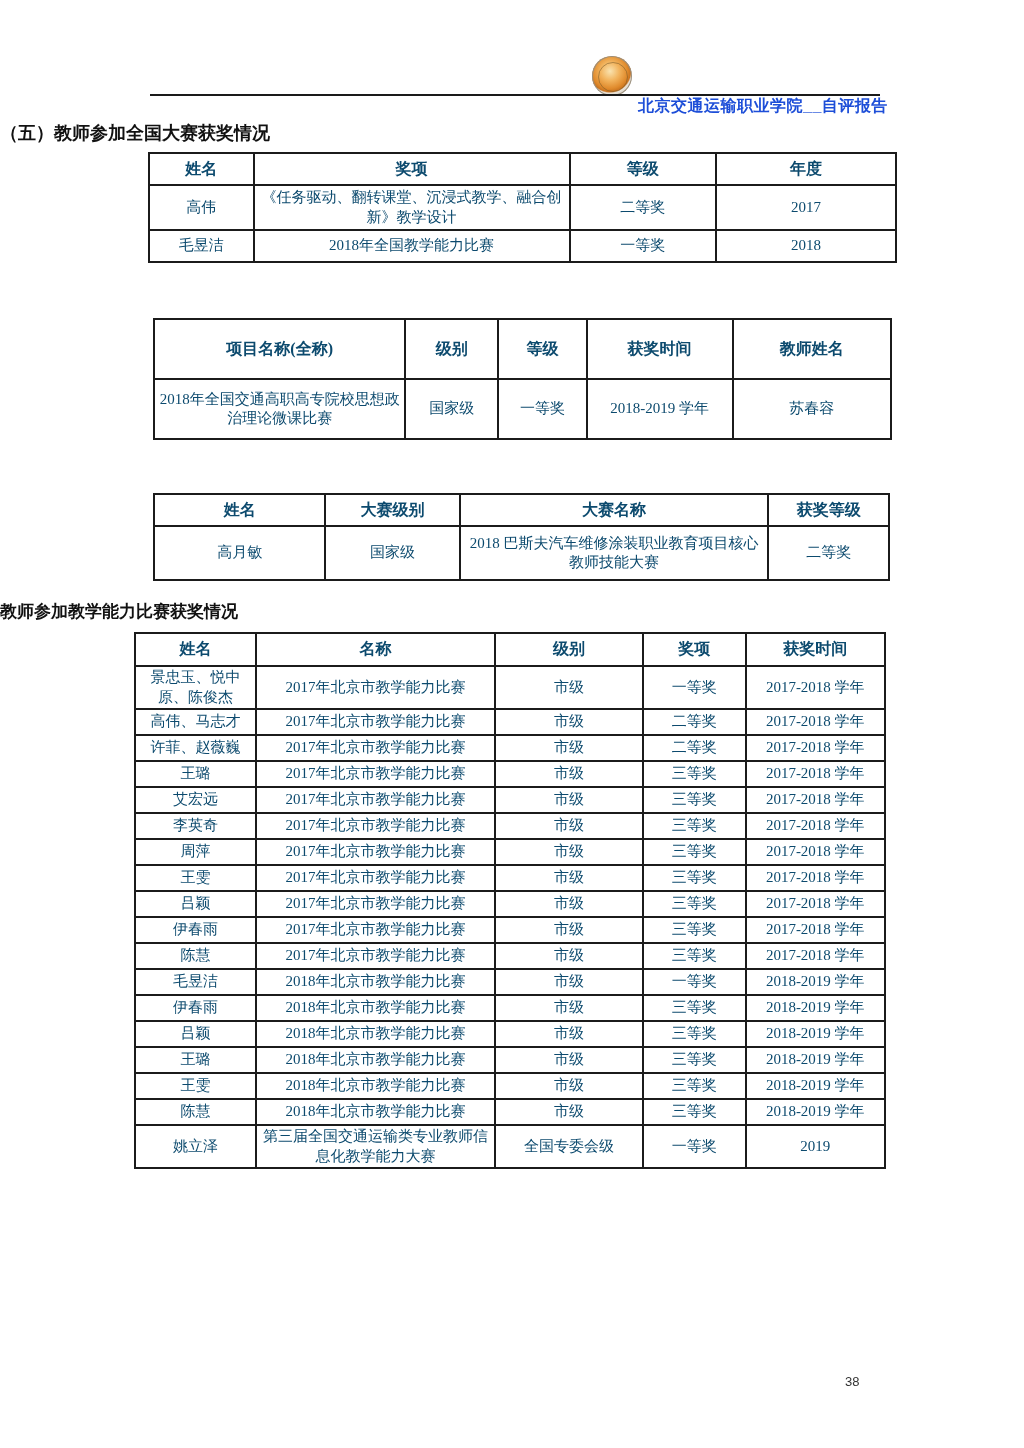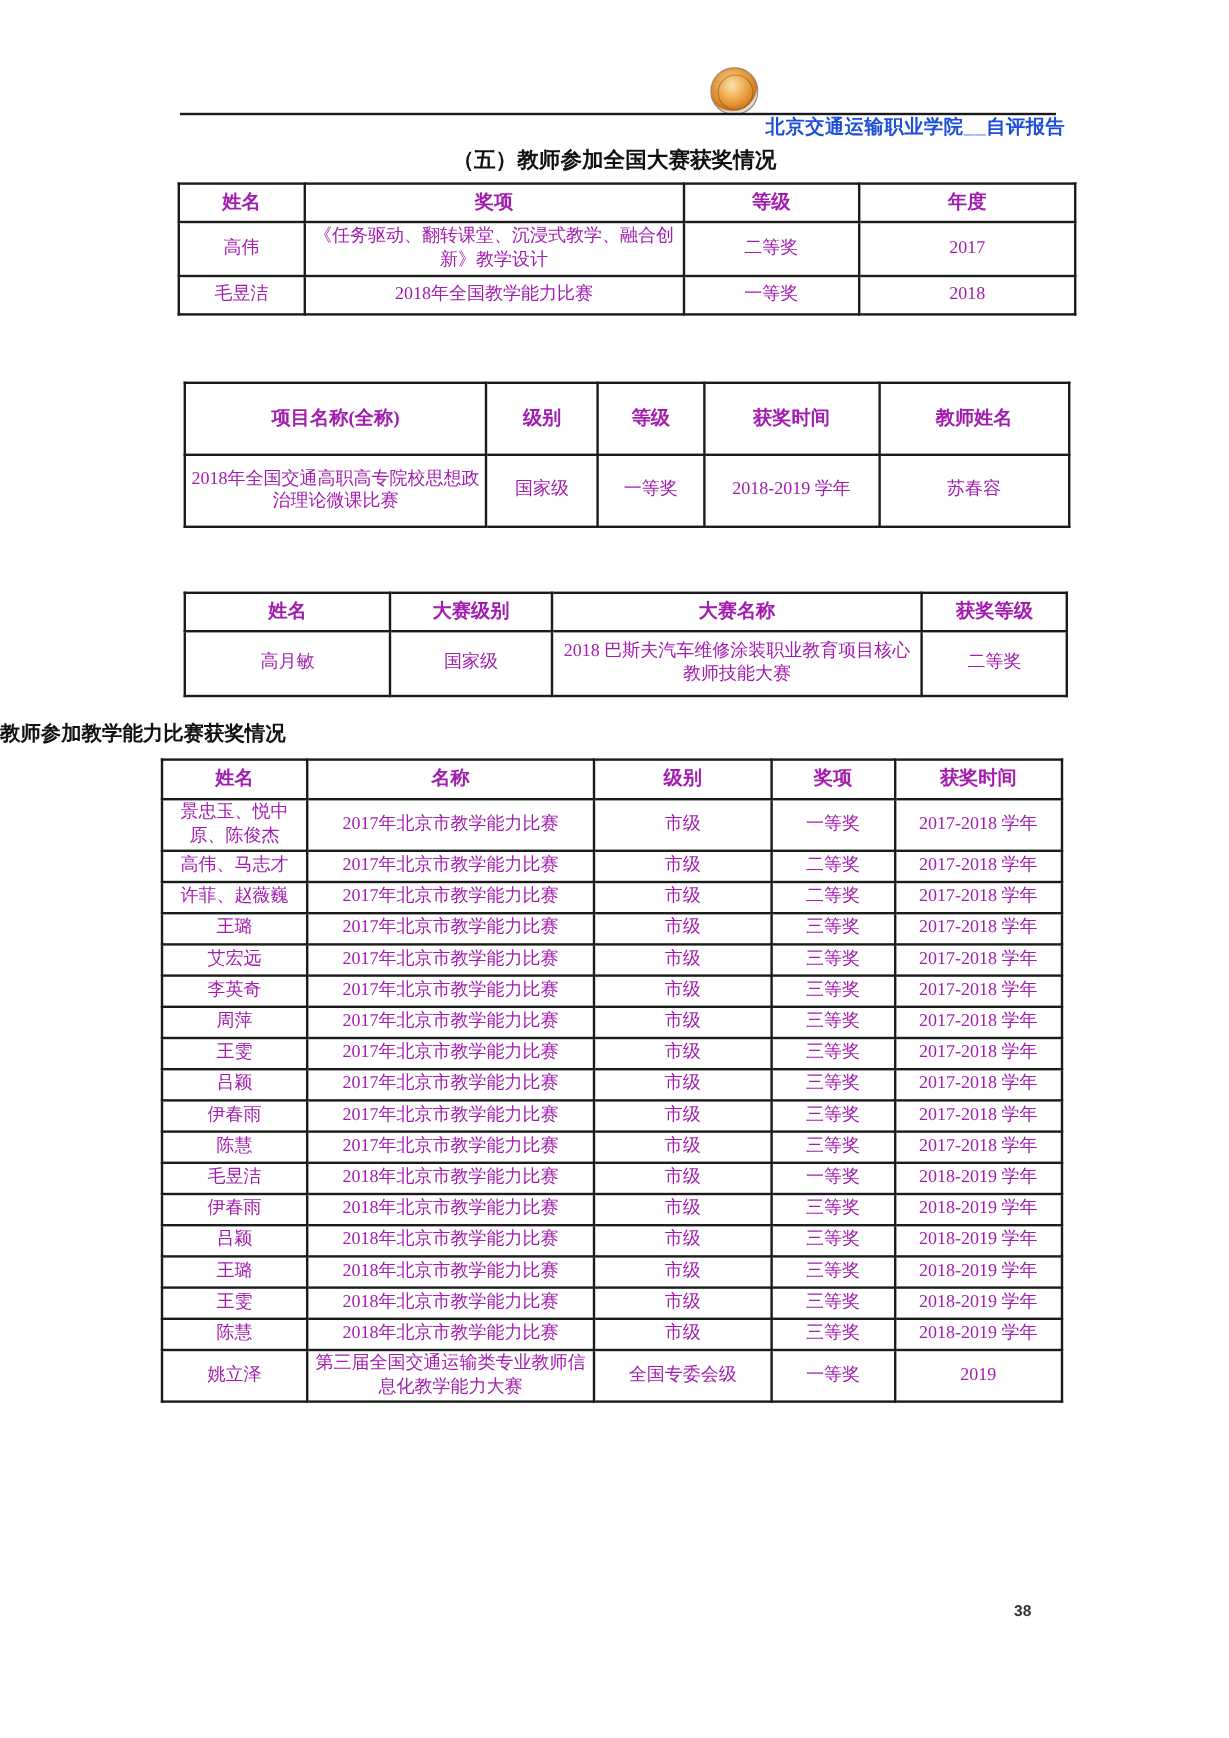--- a/index.html
+++ b/index.html
@@ -31,32 +31,32 @@
     white-space: nowrap; color: #1d4ed8; margin-top: 30px;
   }
   .header-rule {
     position: absolute; left: 150px; top: 94px;
     width: 730px; height: 0; border-top: 2px solid #1a1a1a;
   }
 
   
   .section-title {
     position: absolute; left: 0; top: 121px; width: 1024px;
-    text-align: center; font-size: 18px; font-weight: bold; color: #111;
+    font-size: 18px; font-weight: bold; color: #111;
     font-family: "Liberation Serif", "DejaVu Serif", serif;
   }
   .table4-title {
     position: absolute; left: 0; top: 600px; width: 1024px;
     text-align: left; font-size: 17px; font-weight: bold; color: #111;
   }
 
   
   table {
     border-collapse: collapse; table-layout: fixed;
-    font-size: 15px; color: #a21caf;
+    font-size: 15px; color: #0c4a6e;
   }
   th, td {
     border: 2px solid #1b1b1b;
     text-align: center; vertical-align: middle;
     padding: 2px 4px; line-height: 1.3;
     overflow: hidden;
   }
   th { font-weight: bold; font-size: 16px; }
 
   #table1 { position: absolute; left: 148px; top: 152px; width: 749px; }
@@ -69,23 +69,23 @@
 
   #table3 { position: absolute; left: 153px; top: 493px; width: 737px; }
   #table3 th { height: 32px; }
   #table3 td { height: 54px; }
 
   #table4 { position: absolute; left: 134px; top: 632px; width: 752px; }
   #table4 th { height: 33px; }
   #table4 td { height: 26px; padding: 1px 3px; }
 
   .page-number {
-    position: absolute; left: 845px; top: 1335px;
+    position: absolute; left: 845px; top: 1374px;
     font-family: "Liberation Sans", "DejaVu Sans", sans-serif;
-    font-size: 13px; color: #333; font-weight: bold;
+    font-size: 13px; color: #333;
   }
 </style>
 </head>
 <body>
 
 <div class="header-logo"></div>
 <div class="header-title">北京交通运输职业学院__自评报告</div>
 <div class="header-rule"></div>
 
 <div class="section-title">（五）教师参加全国大赛获奖情况</div>

